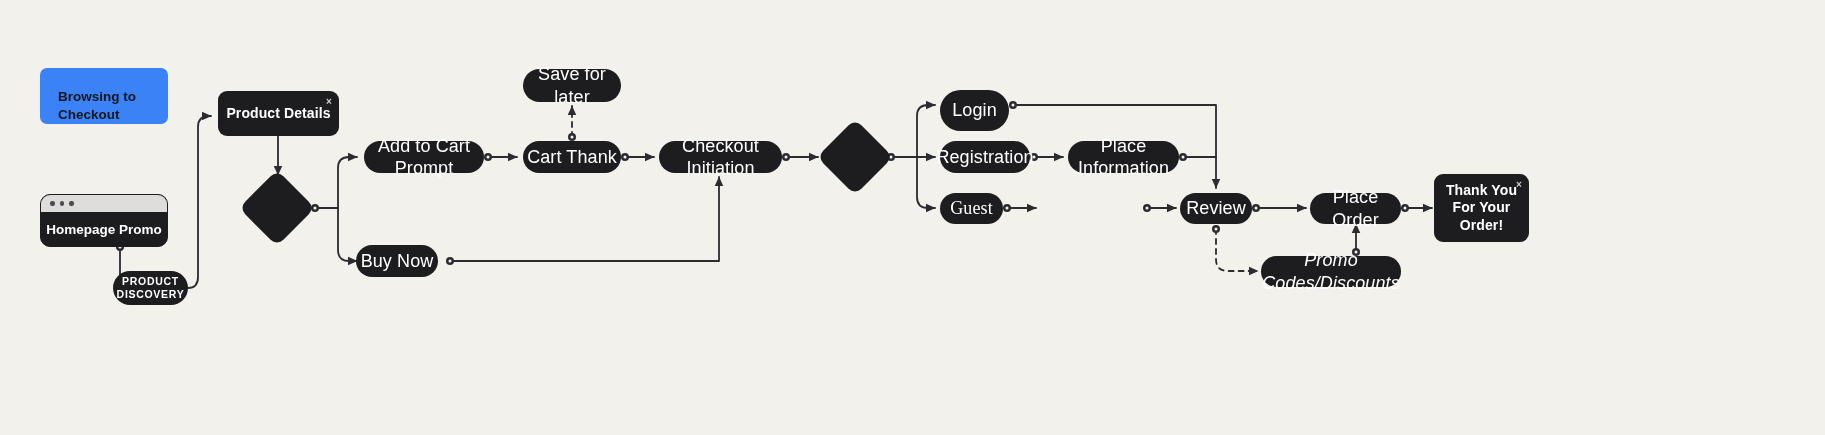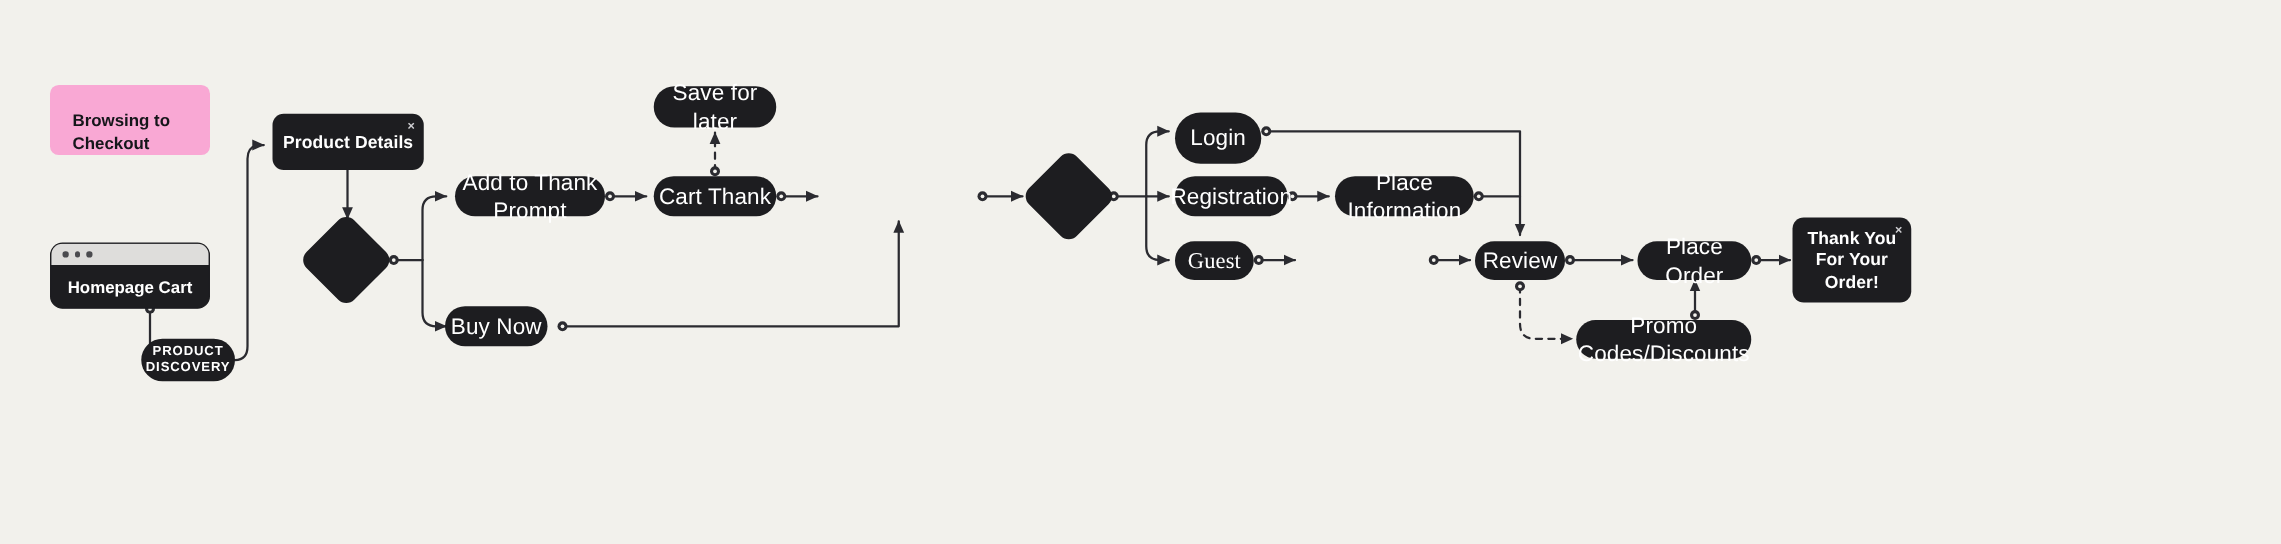--- a/index.html
+++ b/index.html
@@ -40,21 +40,21 @@
     border-radius: 22px;
   }
   .node.pill { border-radius: 22px; }
   .node.card {
     border-radius: 9px;
     font-weight: 700;
     font-size: 14px;
   }
   .title-card {
     position: absolute;
-    background: #f9a8d4;
+    background: #3b82f6;
     color: #15161a;
     border-radius: 7px;
     font-weight: 700;
     font-size: 13.5px;
     line-height: 1.35;
     padding: 20px 18px;
     box-sizing: border-box;
     display: flex;
     align-items: flex-start;
   }
@@ -214,56 +214,57 @@
 
   <div class="title-card label-2line" style="left:40px; top:68px; width:128px; height:56px;">Browsing to
 Checkout</div>
 
   <div class="browser" style="left:40px; top:194px; width:128px; height:53px;">
     <div class="browser-bar">
       <span class="browser-dot"></span>
       <span class="browser-dot"></span>
       <span class="browser-dot"></span>
     </div>
-    <div class="browser-body">Homepage Cart</div>
+    <div class="browser-body">Homepage Promo</div>
   </div>
 
   <div class="node pill label-2line caps" style="left:113px; top:271px; width:75px; height:34px;">PRODUCT
 DISCOVERY</div>
 
   <div class="node card" style="left:218px; top:91px; width:121px; height:45px;text-align:center;">
     <span>Product Details</span>
     <span class="close-x" style="right:7px; top:6px;">×</span>
   </div>
 
   <div class="diamond" style="left:250px; top:181px; width:54px; height:54px;"></div>
 
-  <div class="node pill" style="left:364px; top:141px; width:120px; height:32px;">Add to Thank Prompt</div>
+  <div class="node pill" style="left:364px; top:141px; width:120px; height:32px;">Add to Cart Prompt</div>
 
   <div class="node pill" style="left:356px; top:245px; width:82px; height:32px;">Buy Now</div>
 
   <div class="node pill" style="left:523px; top:69px; width:98px; height:33px;">Save for later</div>
 
   <div class="node pill" style="left:523px; top:141px; width:98px; height:32px;">Cart Thank</div>
 
+  <div class="node pill" style="left:659px; top:141px; width:123px; height:32px;">Checkout Initiation</div>
 
   <div class="diamond" style="left:828px; top:130px; width:54px; height:54px;"></div>
 
   <div class="node pill" style="left:940px; top:90px; width:69px; height:41px;">Login</div>
 
   <div class="node pill" style="left:940px; top:141px; width:90px; height:32px;">Registration</div>
 
   <div class="node pill" style="left:1068px; top:141px; width:111px; height:32px;">Place Information</div>
 
   <div class="node pill" style="left:940px; top:193px; width:63px; height:31px;font-family:Liberation Serif, serif;">Guest</div>
 
 
   <div class="node pill" style="left:1180px; top:193px; width:72px; height:31px;">Review</div>
 
-  <div class="node pill" style="left:1261px; top:256px; width:140px; height:31px;">Promo Codes/Discounts</div>
+  <div class="node pill" style="left:1261px; top:256px; width:140px; height:31px;font-style:italic;">Promo Codes/Discounts</div>
 
   <div class="node pill" style="left:1310px; top:193px; width:91px; height:31px;">Place Order</div>
 
   <div class="node card label-2line" style="left:1434px; top:174px; width:95px; height:68px;">
     <span>Thank You
 For Your
 Order!</span>
     <span class="close-x" style="right:7px; top:6px;">×</span>
   </div>
 

